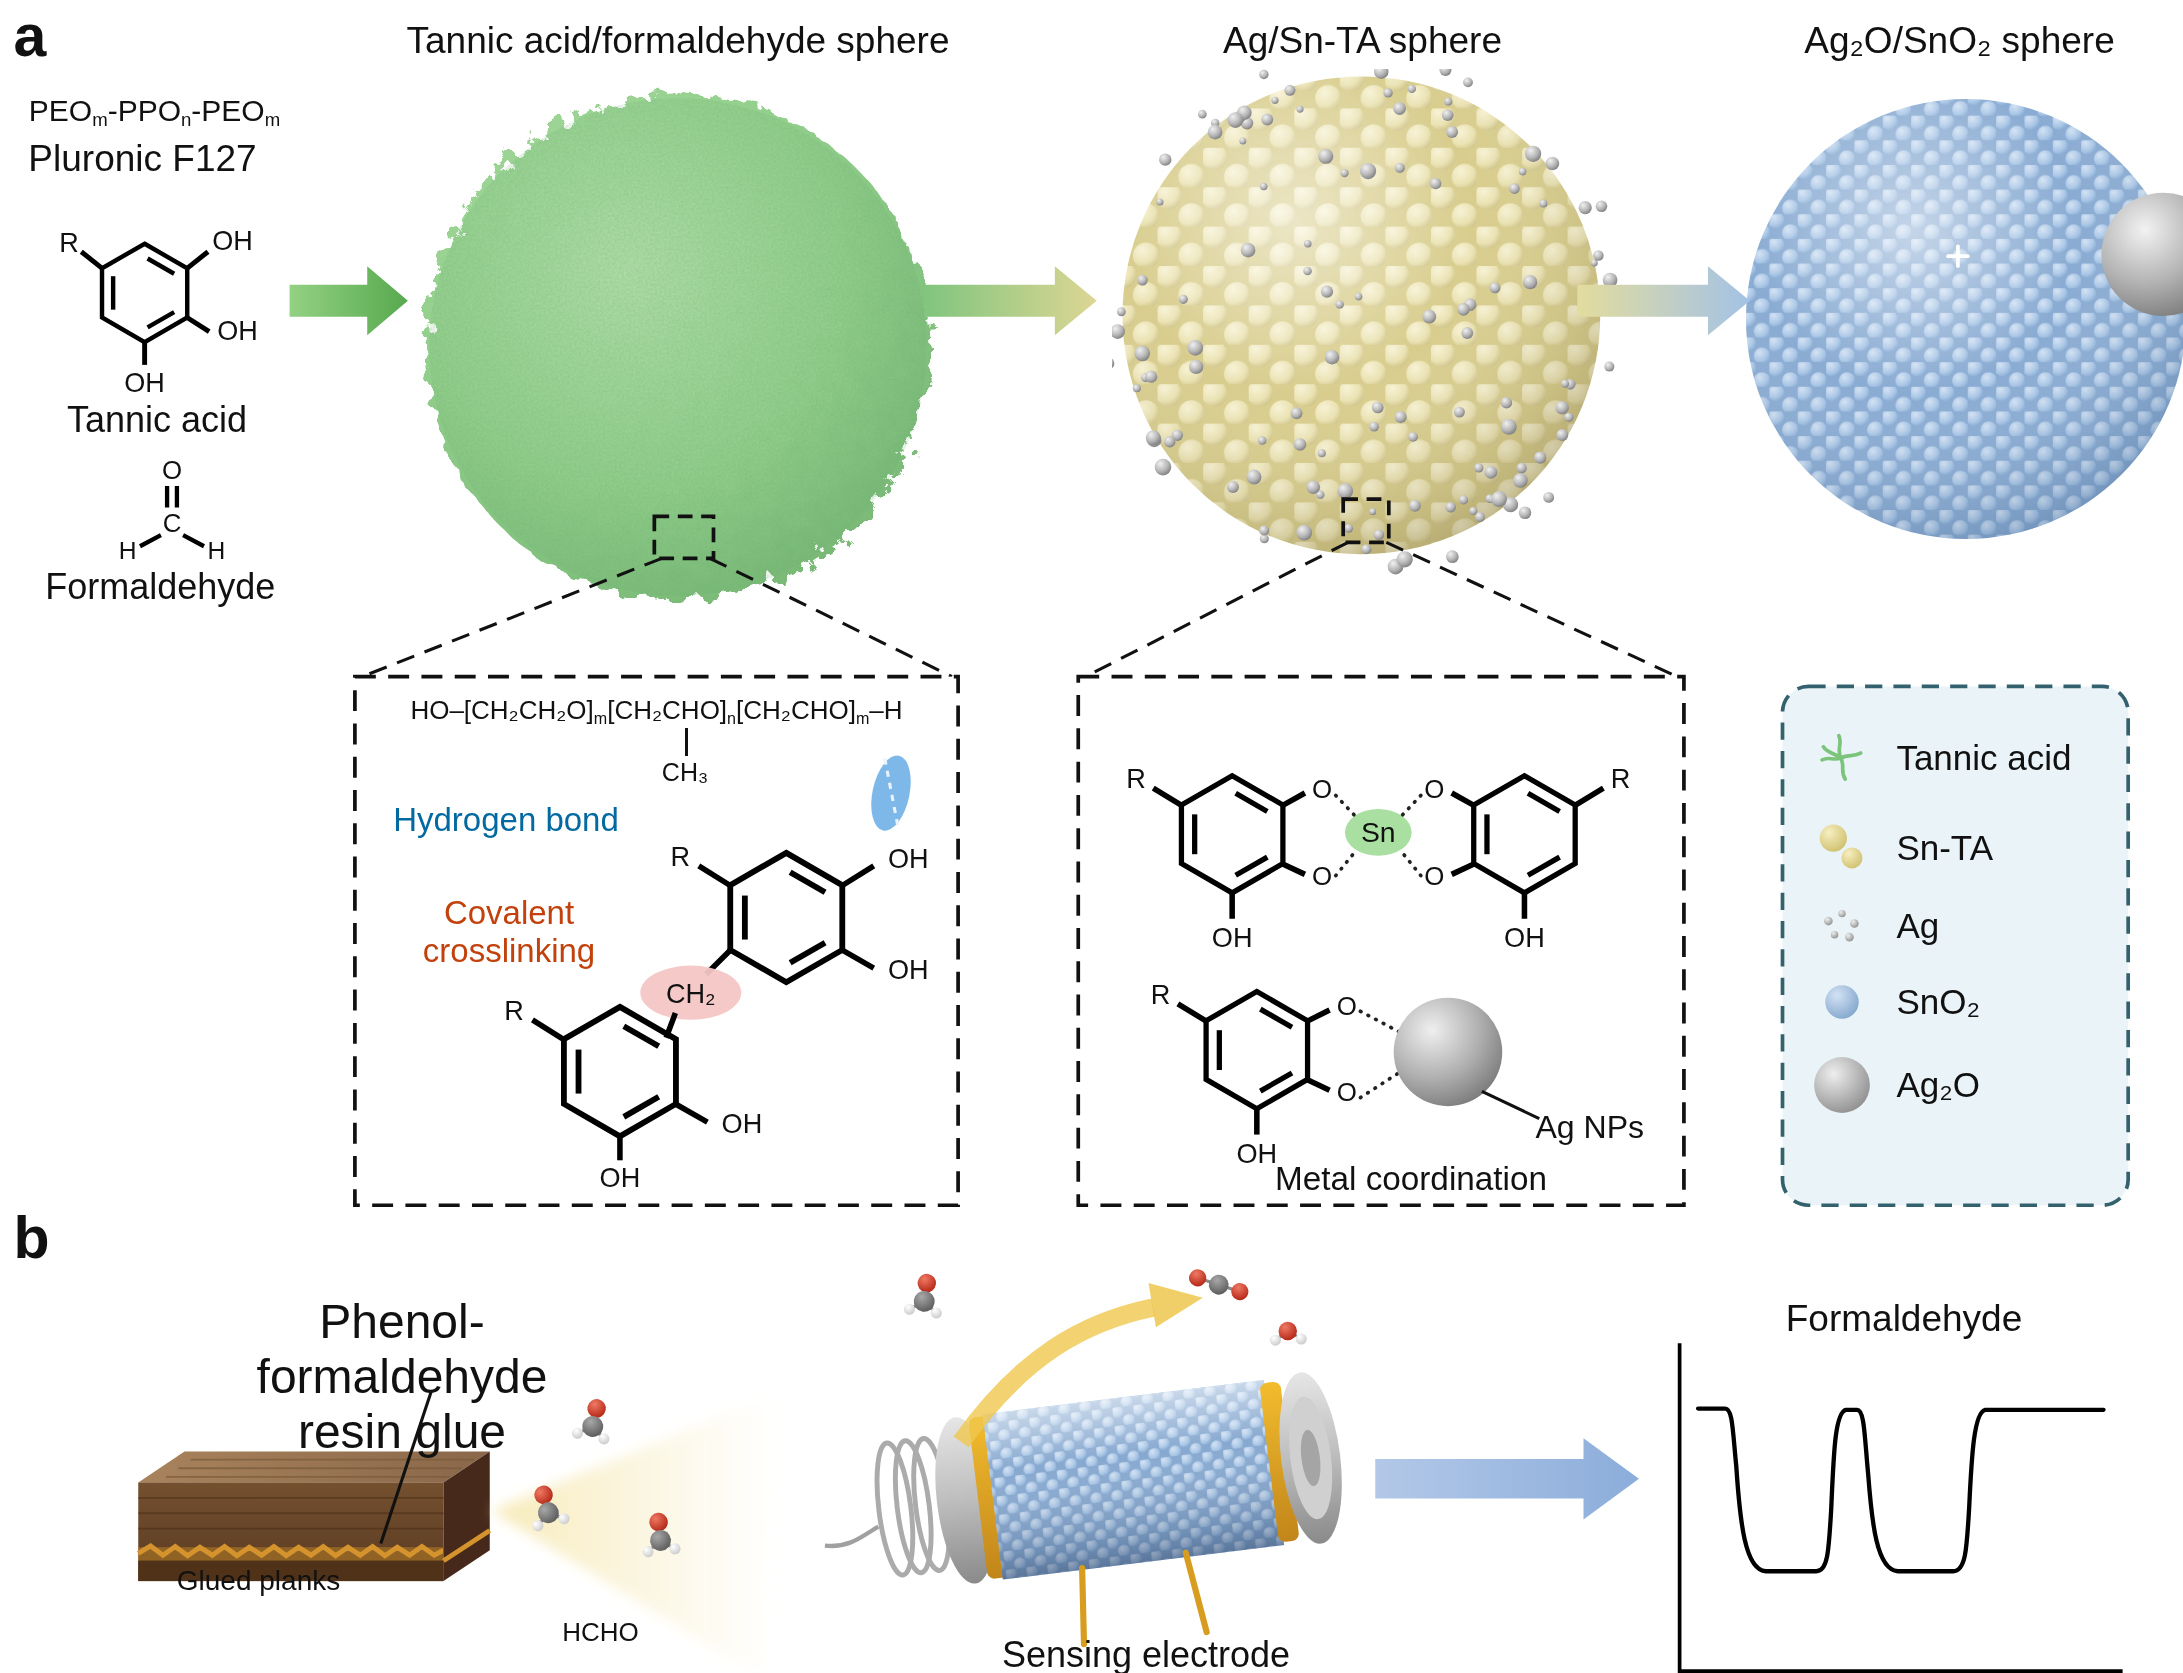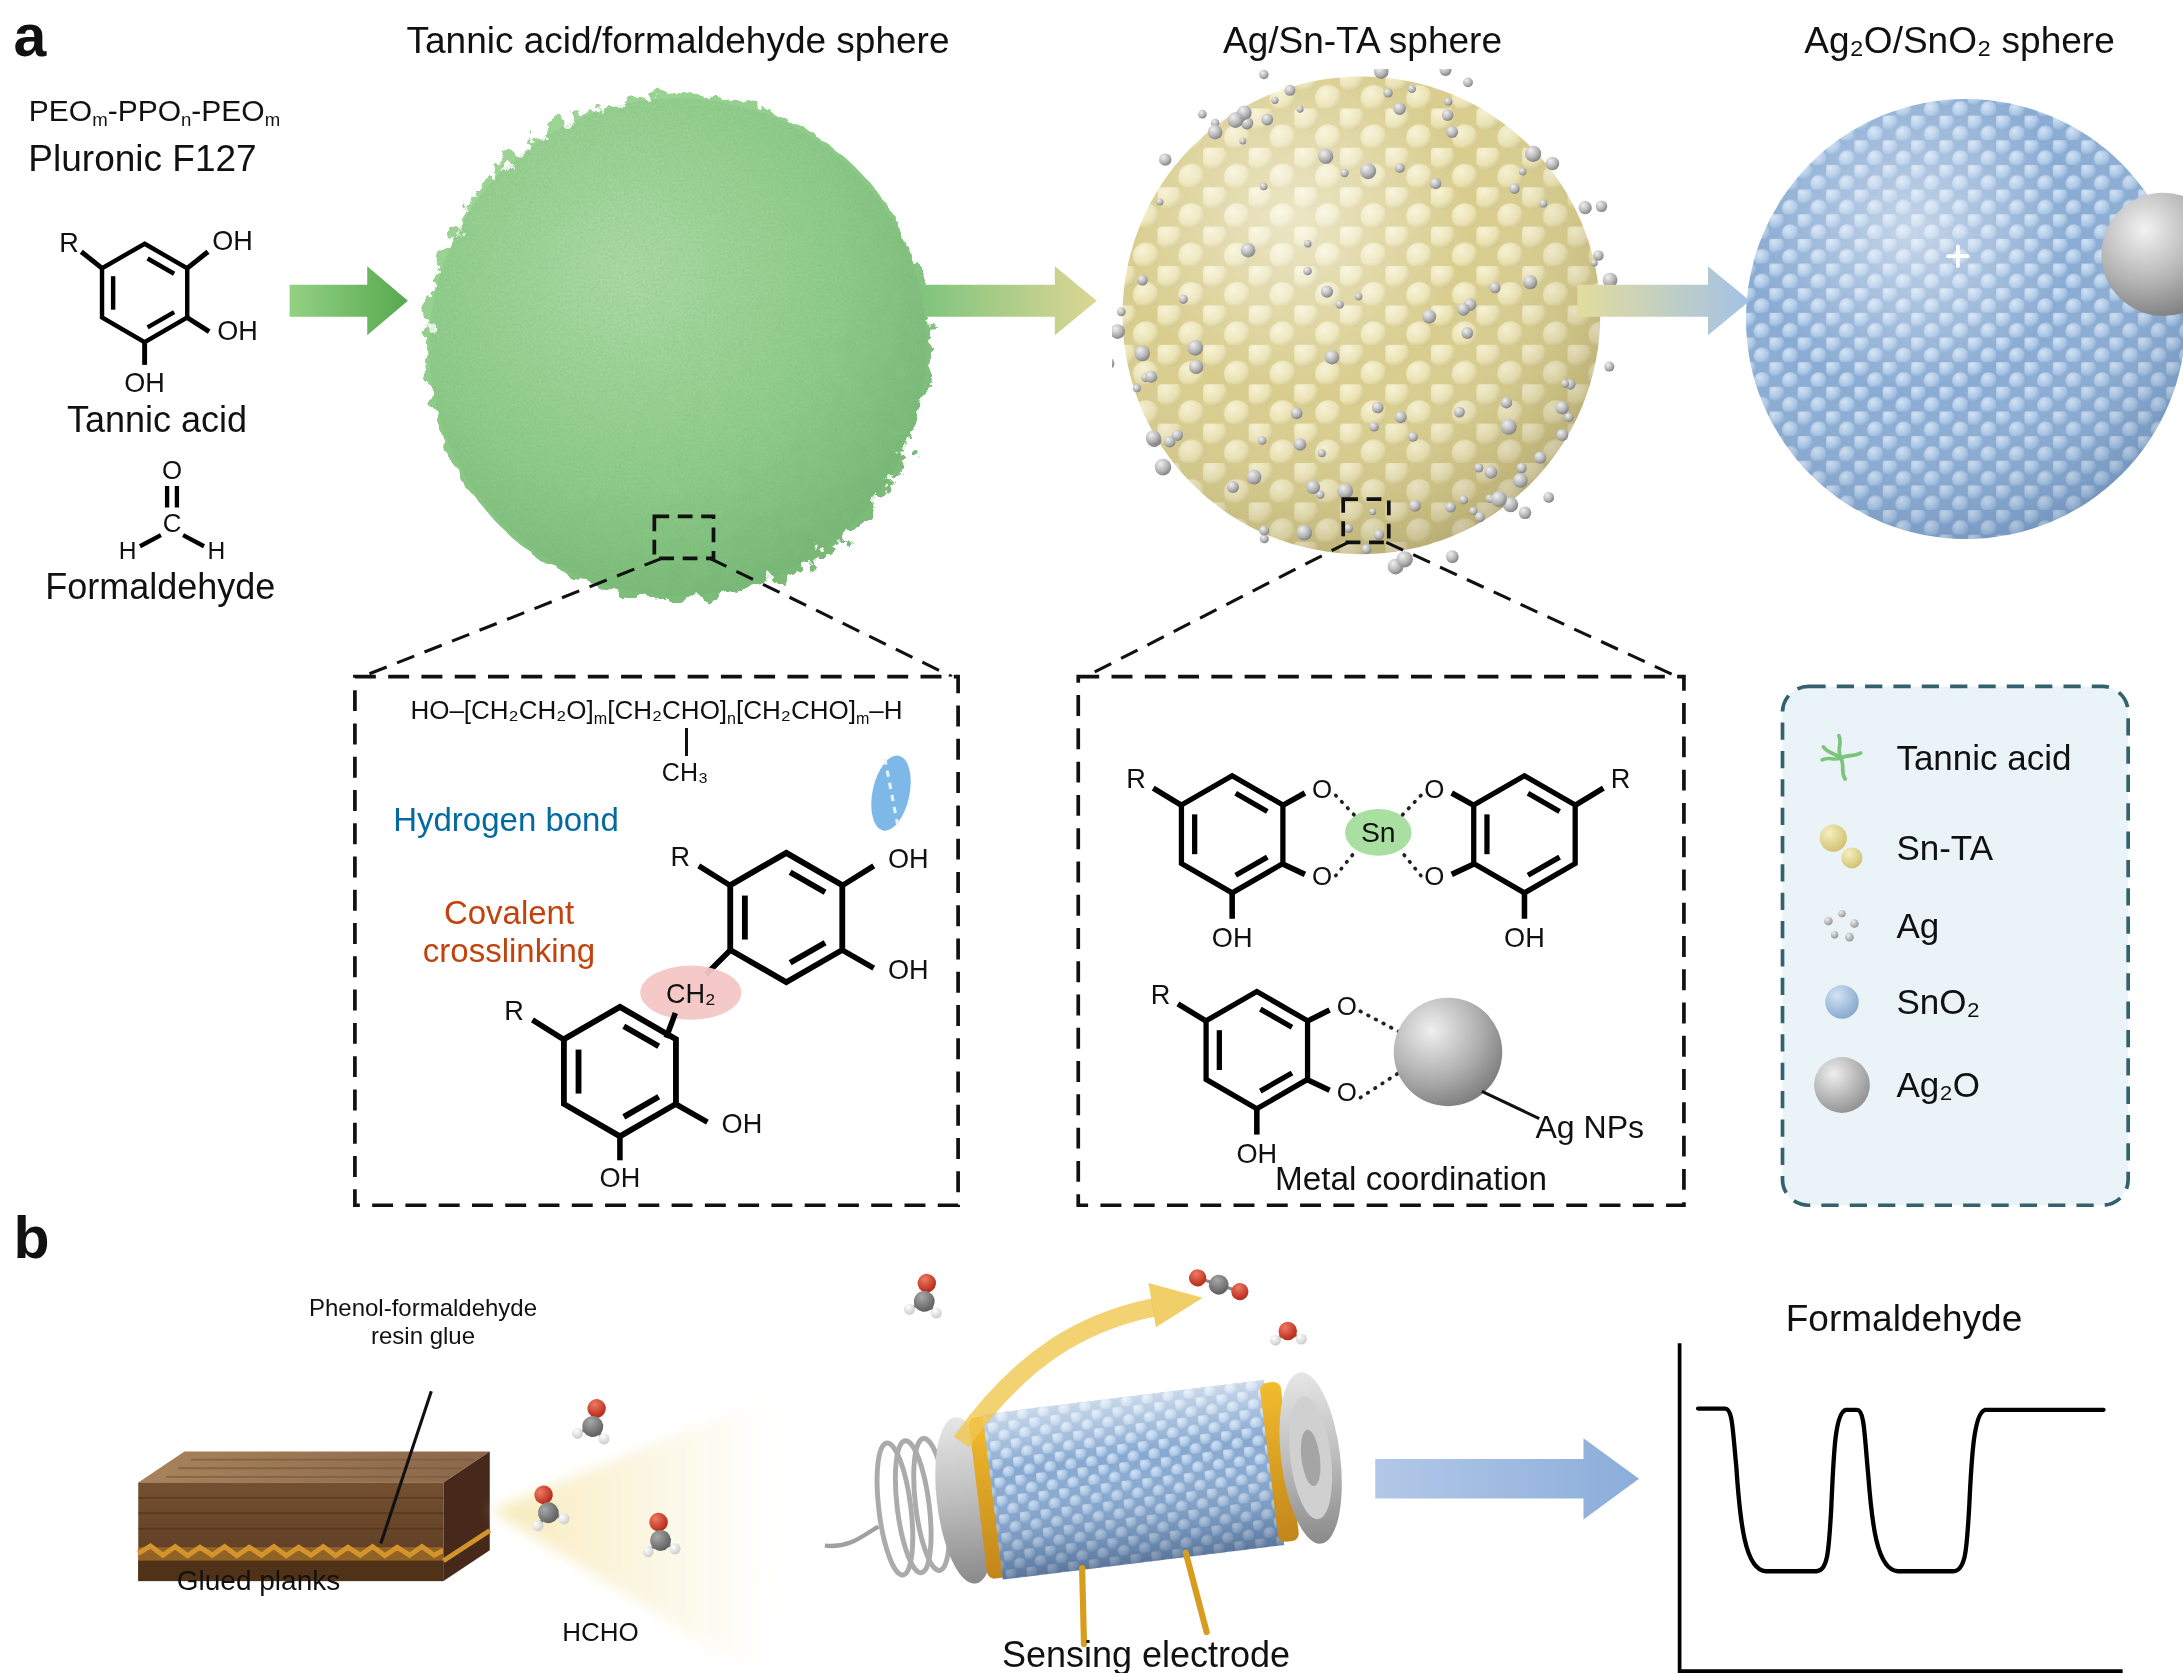--- a/index.html
+++ b/index.html
@@ -591,21 +591,21 @@
     <div class="legend-row" style="top:365px">
       <svg width="62" height="62" viewBox="0 0 100 100">
         <circle cx="50" cy="50" r="45" fill="url(#grayLeg)"></circle>
       </svg>
       <span class="legend-label">Ag₂O</span>
     </div>
   </div>
 
   <div class="panel-letter" style="left:13.6px;top:1209px">b</div>
 
-  <div class="lbl" style="left:226px;top:1294px;width:394px;font-size:24px">
+  <div class="lbl" style="left:205px;top:1294px;width:394px;font-size:48px">
     <div>Phenol-formaldehyde</div>
     <div>resin glue</div>
   </div>
   <div class="lbl" style="left:86px;top:1565px;width:345px;font-size:28px">Glued planks</div>
   <div class="lbl" style="left:505px;top:1618px;width:191px;font-size:26px">HCHO</div>
   <div class="lbl" style="left:955px;top:1634px;width:382px;font-size:36px">Sensing electrode</div>
   <div class="lbl" style="left:1719px;top:1298px;width:370px;font-size:37px">Formaldehyde</div>
 
 </div>
 

